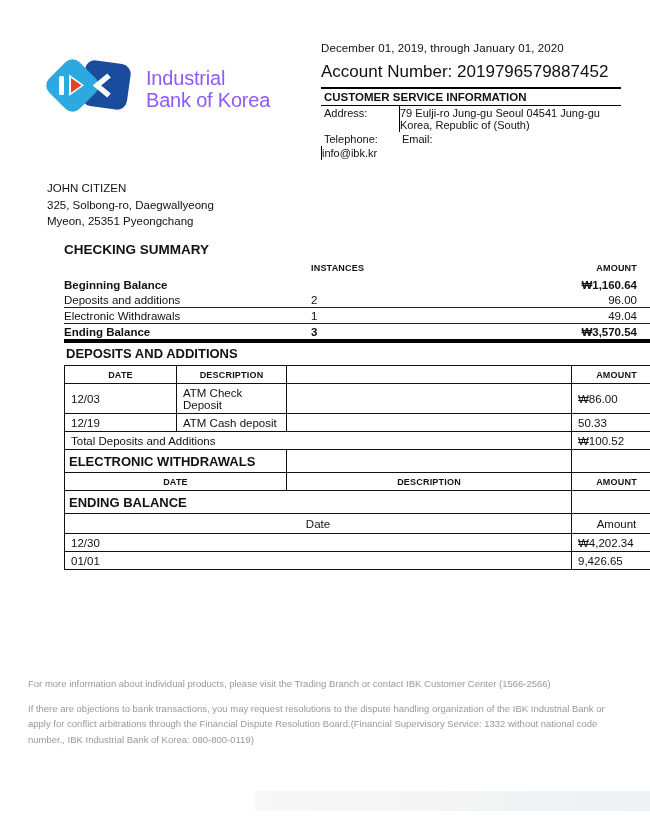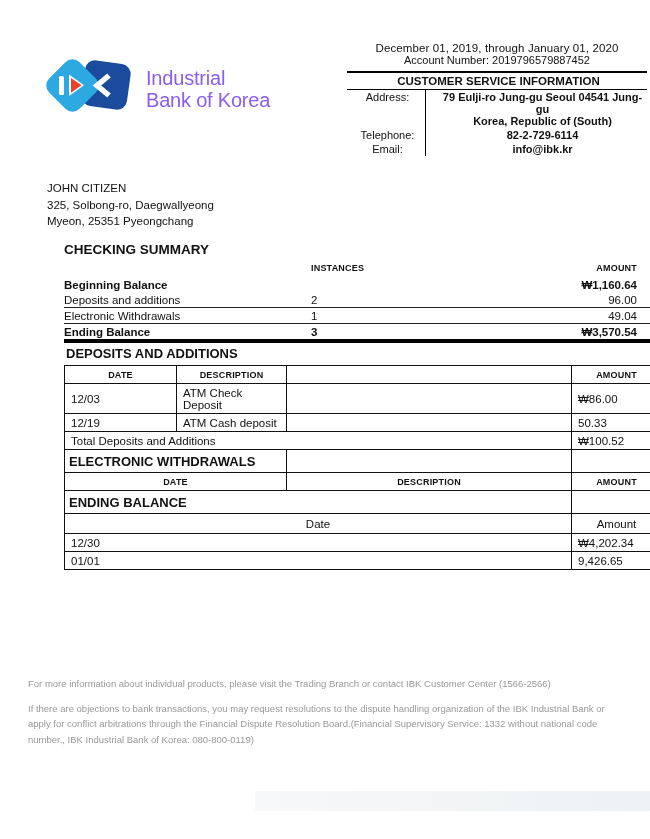--- a/index.html
+++ b/index.html
@@ -1,27 +1,27 @@
 <!DOCTYPE html>
 <html><head>
 <meta charset="utf-8">
 <style>
   html,body { margin:0; padding:0; background:#fff; }
   body { font-family:"Liberation Sans", sans-serif; color:#111; }
   .statement { position:relative; width:650px; height:839px; background:#fff; overflow:hidden; }
 
   
-  .info-block { position:absolute; left:347px; top:42px; width:300px;text-align:center; }
+  .info-block { position:absolute; left:321px; top:42px; width:300px; }
   .period { font-size:11.5px; letter-spacing:0.1px; }
-  .acct { font-size:11px; margin-top:0; }
+  .acct { font-size:17px; margin-top:8px; }
   .csi-title { margin-top:5px; border-top:2.5px solid #000; border-bottom:1.8px solid #000;
                font-weight:bold; font-size:11.5px; padding:2px 0 2px 3px; }
   .csi-rows { display:grid; grid-template-columns:78px 1fr; font-size:11px; }
   .csi-label { padding:1px 0 1px 3px; }
-  .csi-value { border-left:1.5px solid #000; padding:1px 0 1px 12px;font-weight:bold; }
+  .csi-value { border-left:1.5px solid #000; padding:1px 0 1px 0; }
 
   
   .logo-block { position:absolute; left:38px; top:54px; display:flex; align-items:center; gap:12px; }
   .logo-text { color:#8b5cf6; font-size:20px; line-height:22.5px; letter-spacing:-0.2px; }
 
   
   .customer-block { position:absolute; left:47px; top:180px; font-size:11.5px; line-height:16.5px; }
 
   
   .content { position:absolute; left:28px; top:242px; width:597px;margin-left:36px; }
@@ -84,21 +84,20 @@
     <div class="period">December 01, 2019,  through January 01, 2020</div>
     <div class="acct">Account Number: 2019796579887452</div>
     <div class="csi-title">CUSTOMER SERVICE INFORMATION</div>
     <div class="csi-rows">
       <div class="csi-label">Address:</div>
       <div class="csi-value">
         <div>79 Eulji-ro Jung-gu Seoul 04541 Jung-gu</div>
         <div>Korea, Republic of (South)</div>
       </div>
       <div class="csi-label">Telephone:</div>
-      <div class="csi-value">82-2-729-6114</div>
       <div class="csi-label">Email:</div>
       <div class="csi-value">info@ibk.kr</div>
     </div>
   </div>
 
   <div class="customer-block">
     <div>JOHN CITIZEN</div>
     <div>325, Solbong-ro, Daegwallyeong</div>
     <div>Myeon, 25351 Pyeongchang</div>
   </div>

